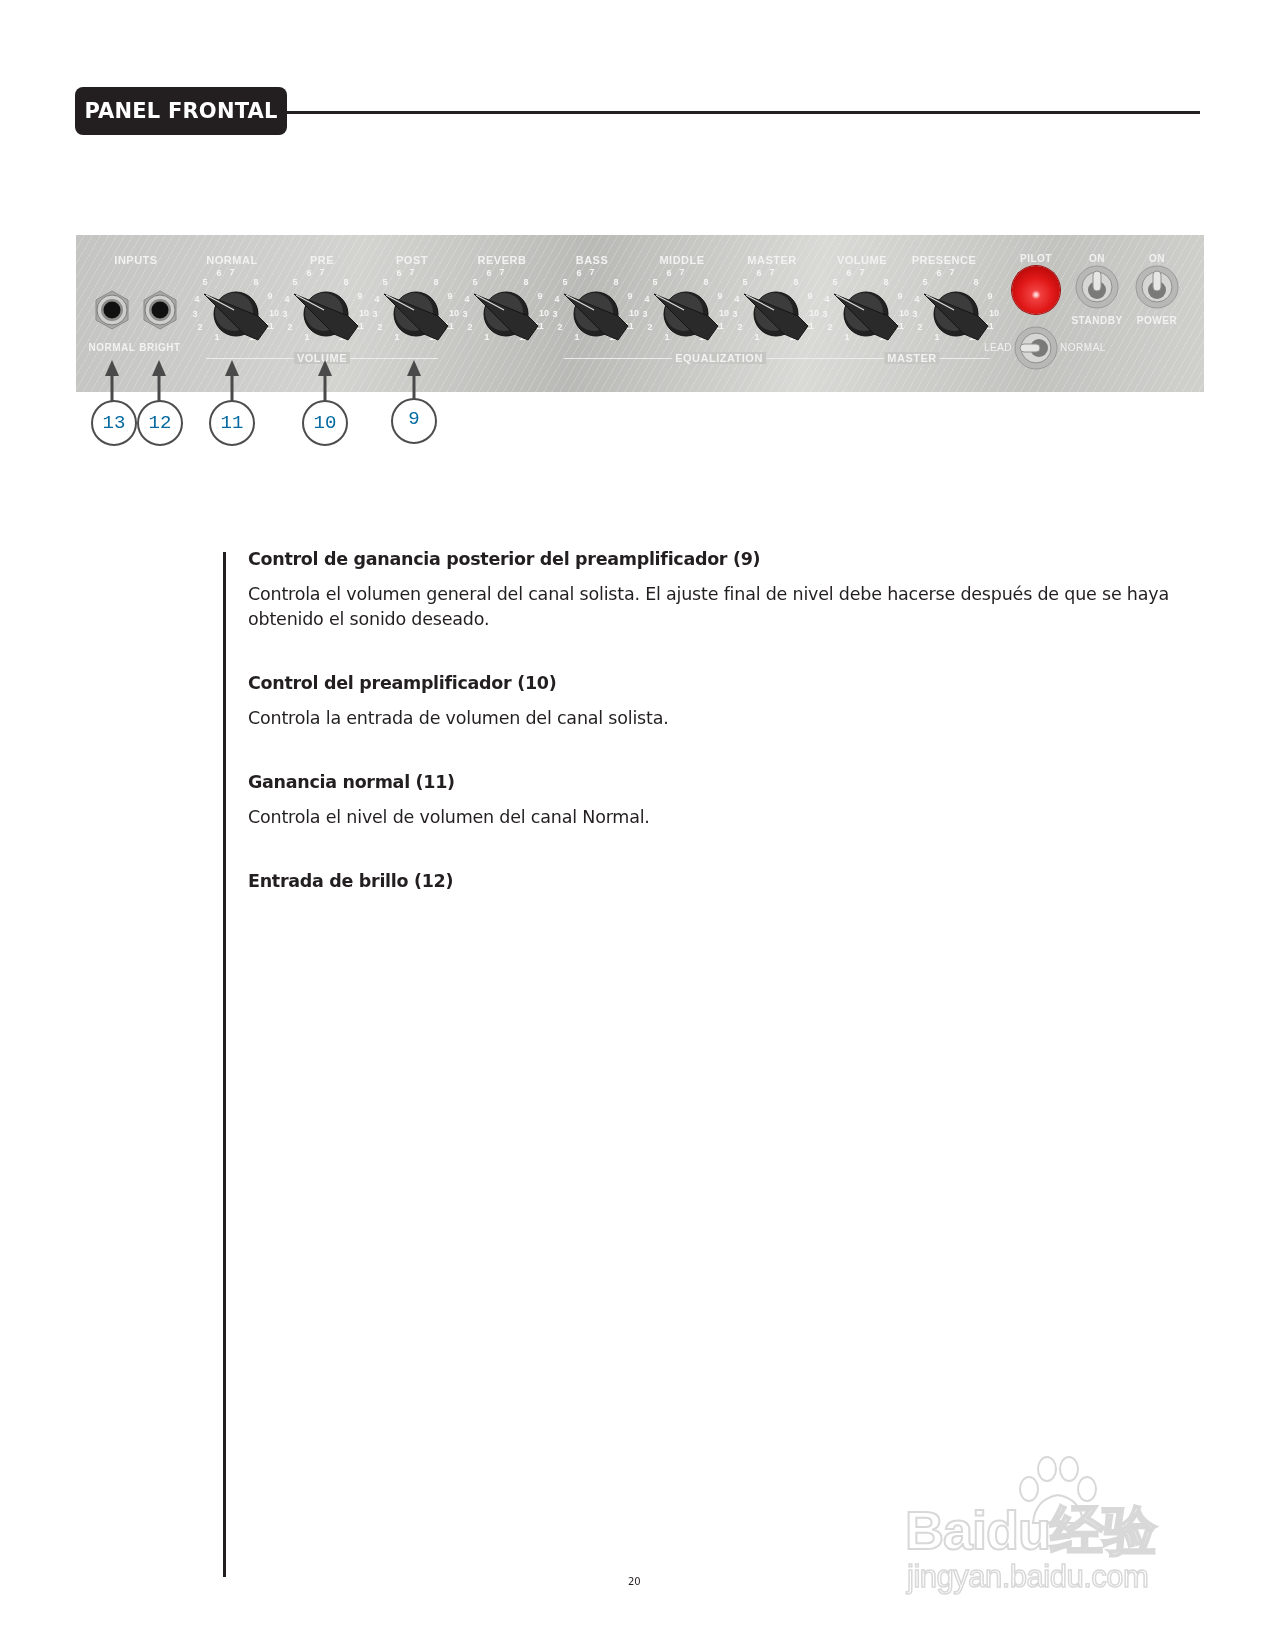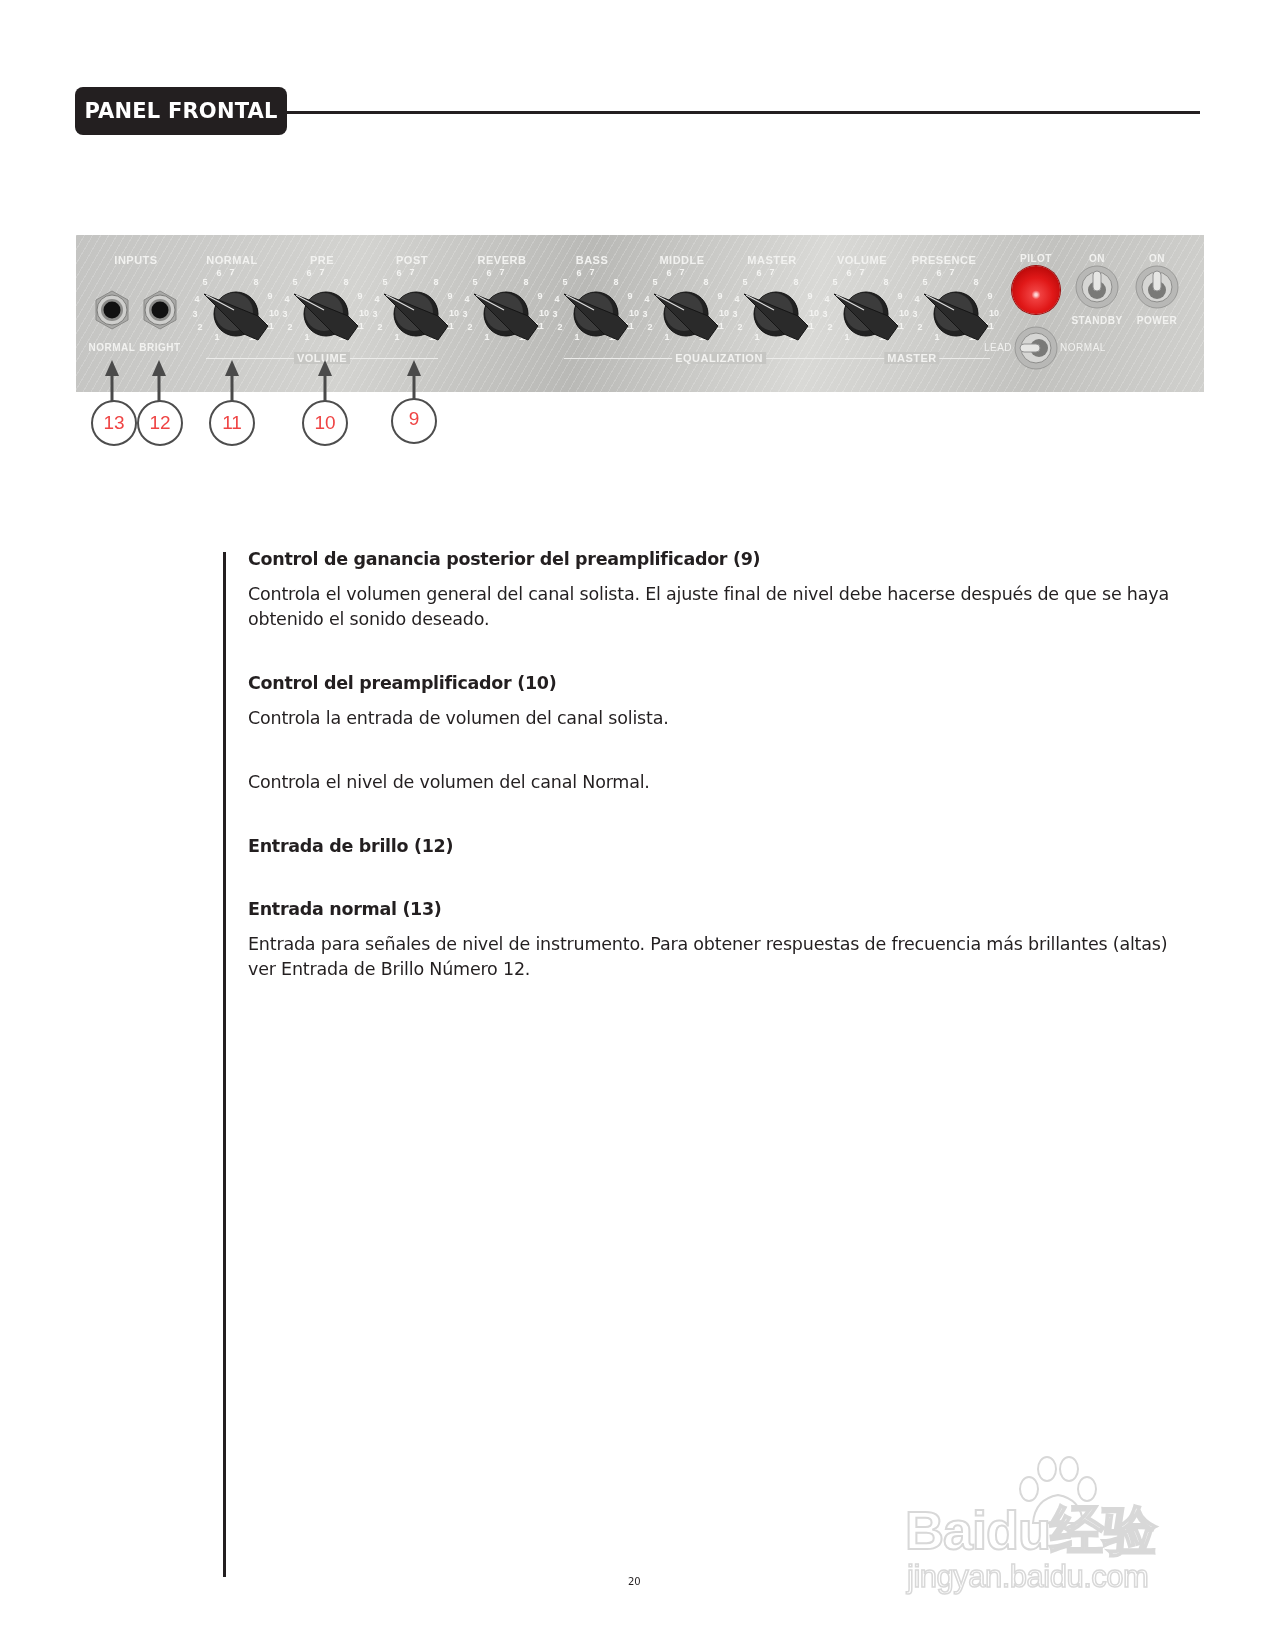--- a/index.html
+++ b/index.html
@@ -24,21 +24,21 @@
   .group .gtext-bg { background:#c6c6c3; }
 
   .knob { position:absolute; width:80px; height:80px; transform:translate(-50%,-50%); }
   .jack { position:absolute; width:40px; height:40px; transform:translate(-50%,-50%); }
   .toggle { position:absolute; width:46px; height:46px; transform:translate(-50%,-50%); }
   .pilot { position:absolute; width:48px; height:48px; transform:translate(-50%,-50%); border-radius:50%;
     background: radial-gradient(circle at 50% 60%, #ffd6d6 0 3%, #f04040 12%, #e01818 45%, #b80808 80%, #8a0505 100%);
     box-shadow: 0 0 0 1px #9a0a0a; }
 
   
-  .callout { position:absolute; width:42px; height:42px; border:2px solid #4d4d4d; border-radius:50%; background:#fff; transform:translate(-50%,-50%); color:#ef4444; font-family:Liberation Sans, sans-serif; font-size:19px; line-height:42px; text-align:center; }
+  .callout { position:absolute; width:42px; height:42px; border:2px solid #4d4d4d; border-radius:50%; background:#fff; transform:translate(-50%,-50%); color:#0369a1; font-family:Liberation Mono, monospace; font-size:19px; line-height:42px; text-align:center; }
   .arrow-shaft { position:absolute; width:3px; background:#4a4a4a; transform:translateX(-50%); }
   .arrow-head { position:absolute; width:0; height:0; border-left:7px solid transparent; border-right:7px solid transparent; border-bottom:16px solid #4a4a4a; transform:translateX(-50%); }
 
   
   .vrule { left:223px; top:552px; width:3px; height:1025px; background:#231f20; }
   .content { left:248px; top:547px; width:930px; }
   .item { margin-bottom:39px; }
   .item h3 { margin:0 0 11px 0; font-family:"DejaVu Sans", sans-serif; font-weight:bold; font-size:17.5px; line-height:24px; letter-spacing:-0.3px; }
   .item p { margin:0; font-family:"DejaVu Sans", sans-serif; font-size:17.5px; line-height:25px; letter-spacing:-0.2px; }
   .page-num { left:628px; top:1576px; font-family:"DejaVu Sans", sans-serif; font-size:10px; }
@@ -337,28 +337,25 @@
 <div class="abs content">
   <div class="item">
     <h3>Control de ganancia posterior del preamplificador (9)</h3>
     <p>Controla el volumen general del canal solista. El ajuste final de nivel debe hacerse después de que se haya obtenido el sonido deseado.</p>
   </div>
   <div class="item">
     <h3>Control del preamplificador (10)</h3>
     <p>Controla la entrada de volumen del canal solista.</p>
   </div>
   <div class="item">
+    <h3>Ganancia normal (11)</h3>
     <p>Controla el nivel de volumen del canal Normal.</p>
   </div>
   <div class="item">
     <h3>Entrada de brillo (12)</h3>
-  </div>
-  <div class="item">
-    <h3>Entrada normal (13)</h3>
-    <p>Entrada para señales de nivel de instrumento. Para obtener respuestas de frecuencia más brillantes (altas) ver Entrada de Brillo Número 12.</p>
   </div>
 </div>
 
 <div class="abs wm">
   <svg style="position:absolute; left:108px; top:0;" width="90" height="70" viewBox="0 0 90 70">
     <g fill="#fff" stroke="#d8d8d8" stroke-width="2">
       <ellipse cx="16" cy="34" rx="9" ry="12"></ellipse>
       <ellipse cx="34" cy="14" rx="9" ry="12"></ellipse>
       <ellipse cx="56" cy="14" rx="9" ry="12"></ellipse>
       <ellipse cx="74" cy="34" rx="9" ry="12"></ellipse>

